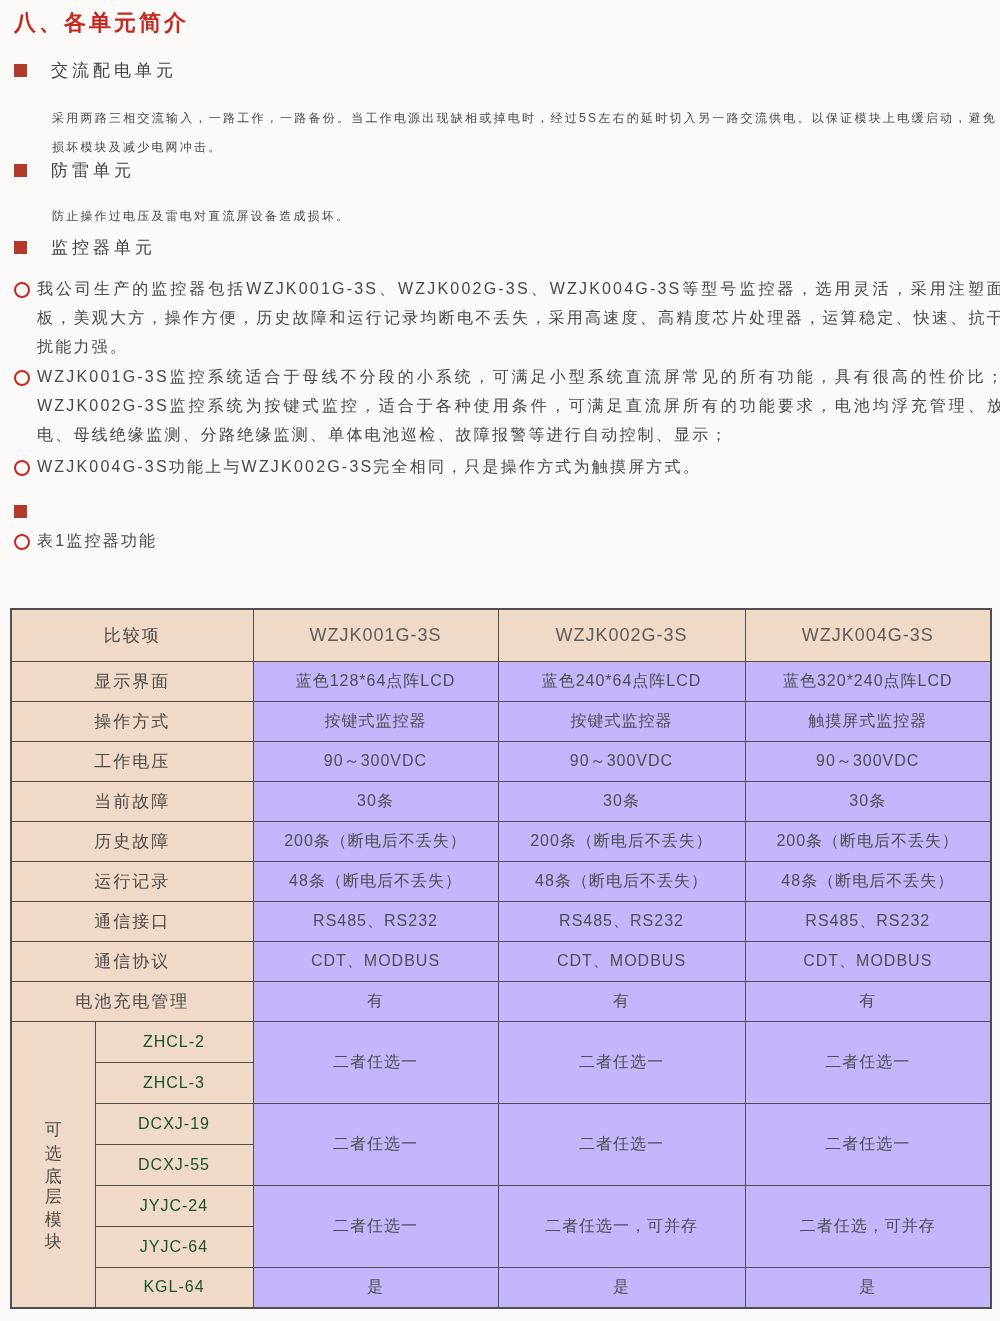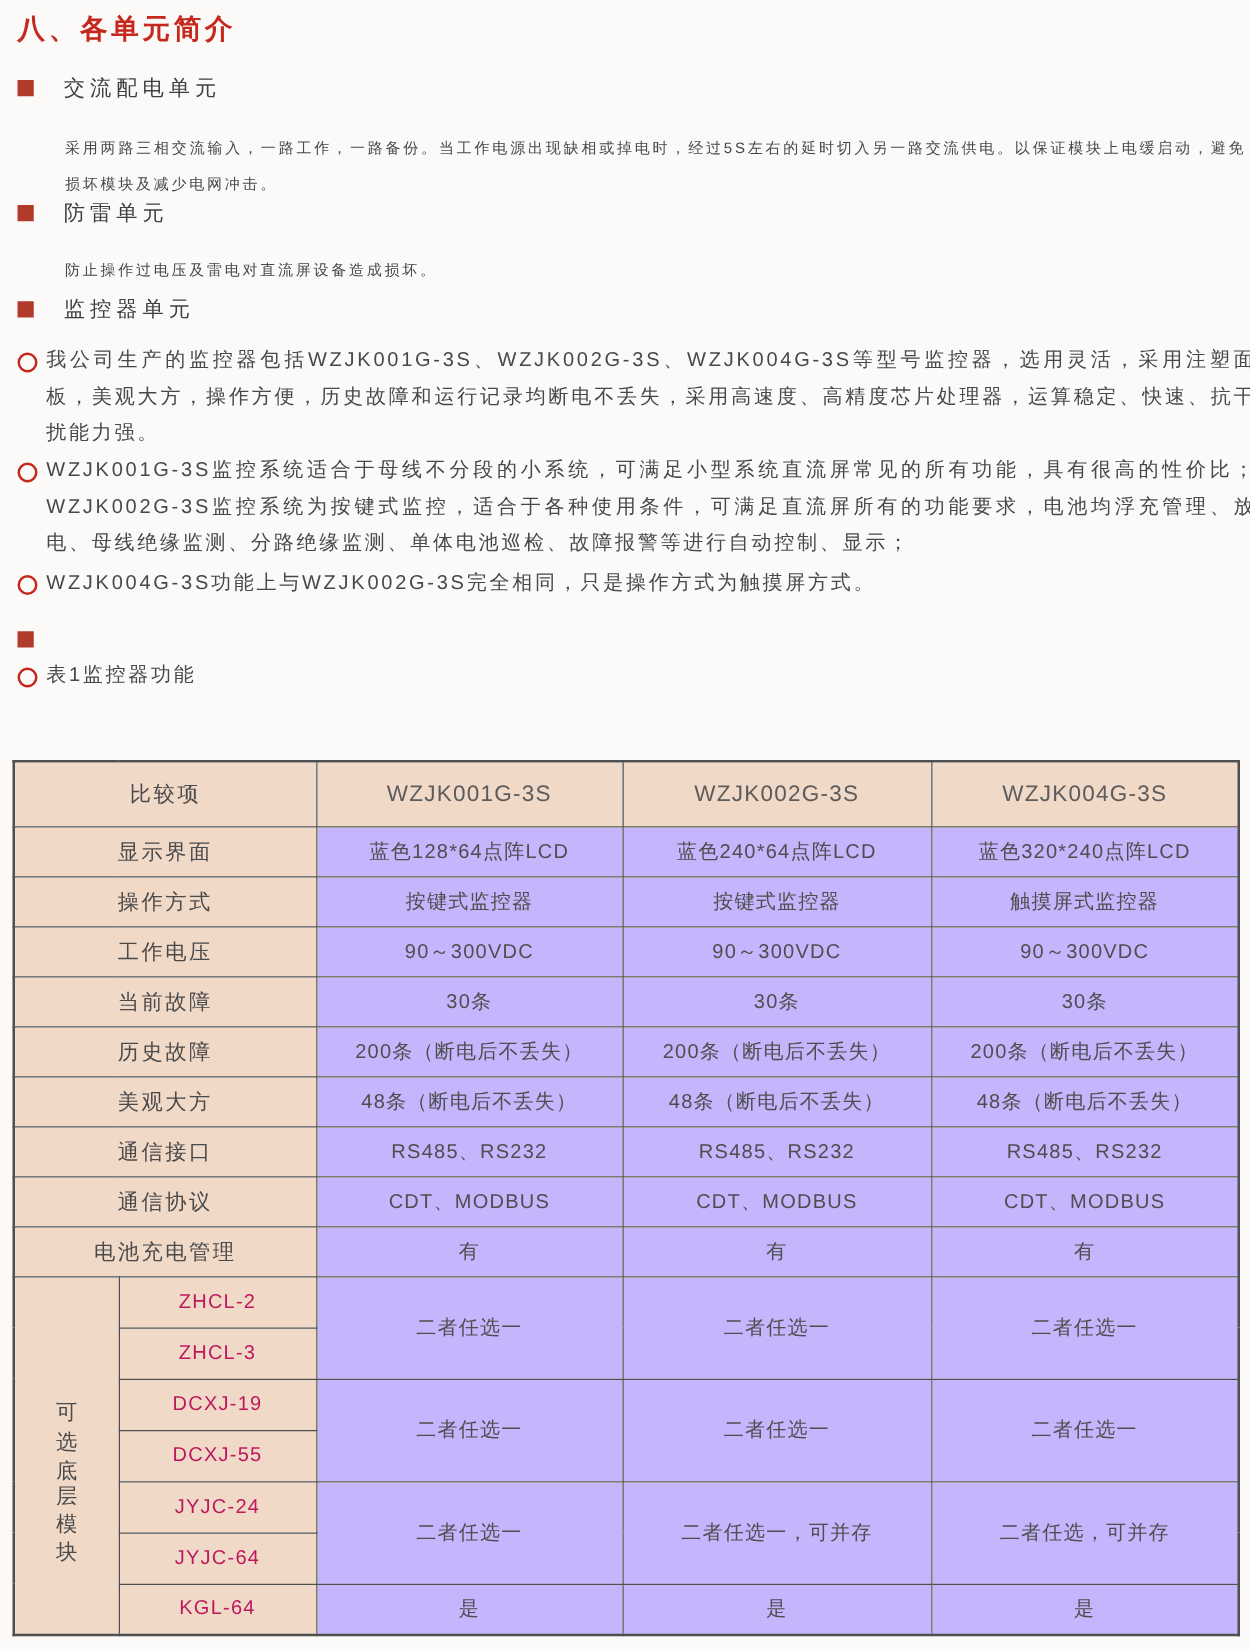--- a/index.html
+++ b/index.html
@@ -57,21 +57,21 @@
   }
   tr.hdr { height:52px; }
   tr.std { height:40px; }
   tr.mod { height:41px; }
   .lbl {
     background: var(--pink, #f1d9c8);
     font-size:17px; letter-spacing:2px; color:#4a4a4a;
   }
   .model { font-size:18px; letter-spacing:1px; color:#5c5c5c;margin-left:28px; }
   .val   { background:#c4b5fd; font-size:16px; letter-spacing:1px; color:#4e4e4e;margin-left:40px; }
-  .modname { font-size:16px; letter-spacing:1px; color:#be185d; }
+  .modname { font-size:16px; letter-spacing:1px; color:#14532d; }
   .vcell { padding:0; }
   .vtext {
     writing-mode: vertical-rl; text-orientation: upright;
     margin:0 auto; letter-spacing:22px; font-size:17px; color:#4a4a4a;
     padding-top:22px; height:260px;
   }
 </style>
 </head>
 <body>
 
@@ -158,21 +158,21 @@
       <td class="val">30条</td>
       <td class="val">30条</td>
     </tr>
     <tr class="std">
       <td class="lbl" colspan="2">历史故障</td>
       <td class="val">200条（断电后不丢失）</td>
       <td class="val">200条（断电后不丢失）</td>
       <td class="val">200条（断电后不丢失）</td>
     </tr>
     <tr class="std">
-      <td class="lbl" colspan="2">美观大方</td>
+      <td class="lbl" colspan="2">运行记录</td>
       <td class="val">48条（断电后不丢失）</td>
       <td class="val">48条（断电后不丢失）</td>
       <td class="val">48条（断电后不丢失）</td>
     </tr>
     <tr class="std">
       <td class="lbl" colspan="2">通信接口</td>
       <td class="val">RS485、RS232</td>
       <td class="val">RS485、RS232</td>
       <td class="val">RS485、RS232</td>
     </tr>

